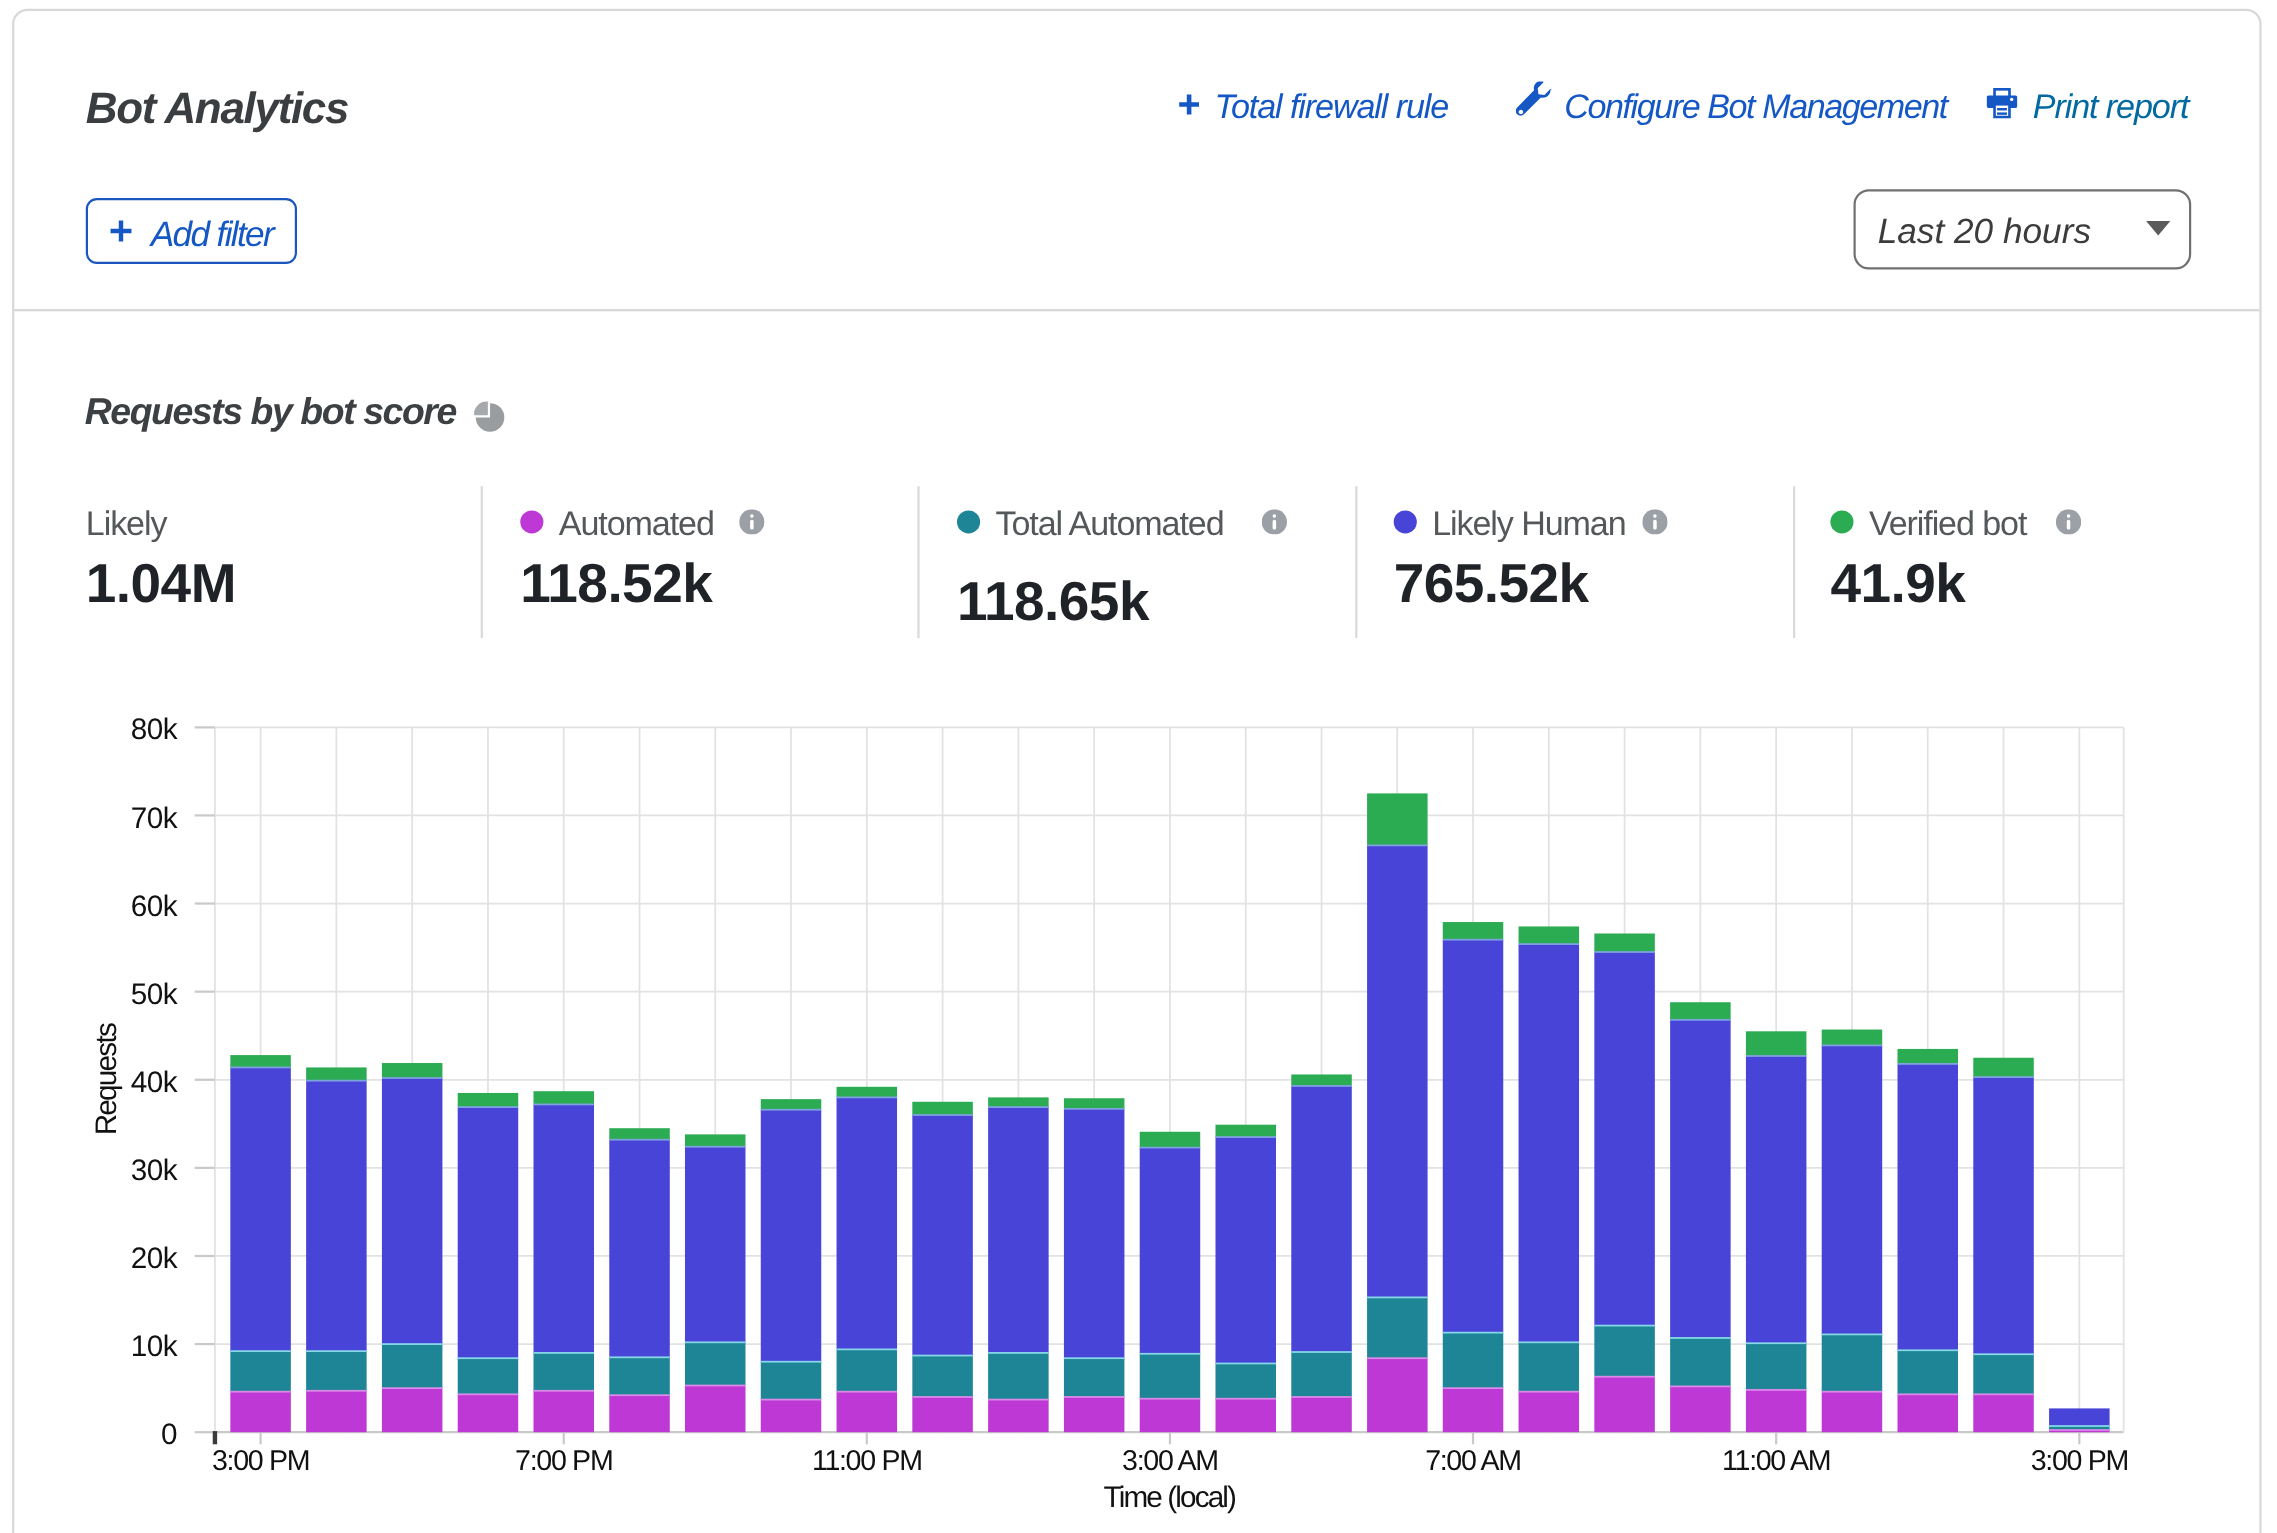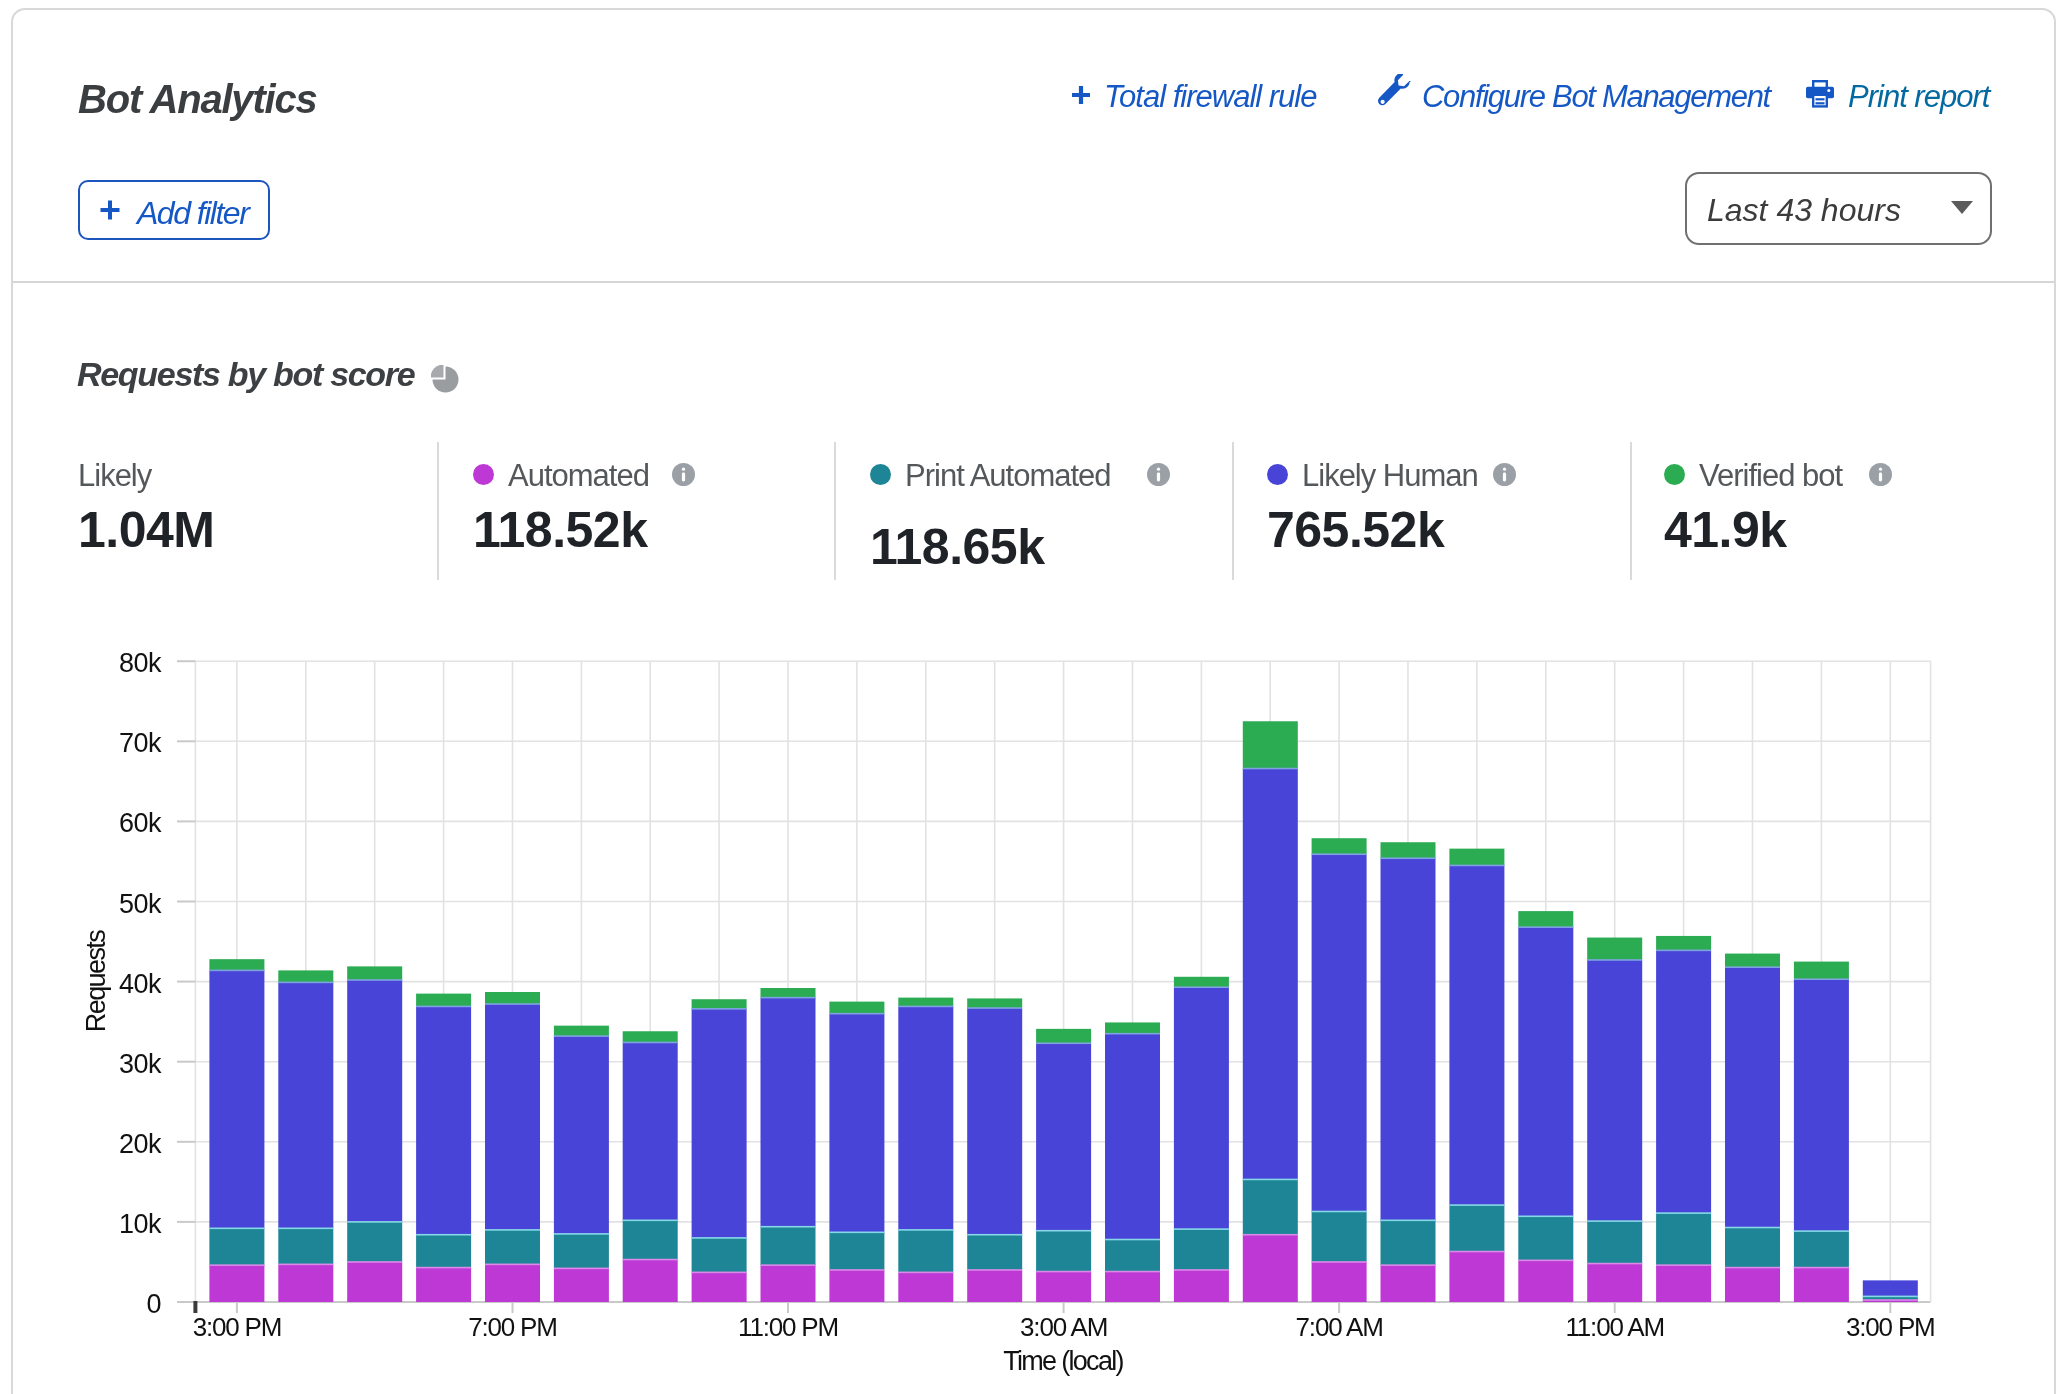--- a/index.html
+++ b/index.html
@@ -30,21 +30,21 @@
 </svg>
 <div class="abs" style="left:1848px;top:79px;font-size:31px;letter-spacing:-1px;color:#0369a1">Print report</div>
 
 <div class="abs" style="left:78px;top:180px;width:192px;height:60px;border:2.5px solid #1b55bd;border-radius:10px"></div>
 <svg width="24" height="24" viewBox="0 0 24 24" style="position:absolute;left:98px;top:198px">
     <path d="M12 2.5v19M2.5 12h19" stroke="#1558c5" stroke-width="4" fill="none"></path>
   </svg>
 <div class="abs" style="left:137px;top:195px;font-size:32px;letter-spacing:-1.5px;color:#1558c5">Add filter</div>
 
 <div class="abs" style="left:1685px;top:172px;width:307px;height:73px;border:2px solid #707070;border-radius:14px"></div>
-<div class="abs" style="left:1707px;top:192px;font-size:32px;color:#3c3c3c">Last 43 hours</div>
+<div class="abs" style="left:1707px;top:192px;font-size:32px;color:#3c3c3c">Last 20 hours</div>
 <div style="position:absolute;left:1951px;top:201px;width:0;height:0;border-left:11px solid transparent;border-right:11px solid transparent;border-top:13px solid #5b5b5b"></div>
 
 <div class="abs" style="left:13px;top:281px;width:2041px;height:2px;background:#d6d6d6"></div>
 
 <div class="abs" style="left:77px;top:355px;font-size:34px;font-weight:700;color:#3d4043;letter-spacing:-1.3px">Requests by bot score</div>
 <svg width="28" height="28" viewBox="0 0 28 28" style="position:absolute;left:431px;top:365px">
 <path d="M14.5 14.5 L14.5 1.5 A13 13 0 1 1 1.5 14.5 Z" fill="#9a9da0"></path>
 <path d="M12.5 12.5 L-0.5 12.5 A13 13 0 0 1 12.5 -0.5 Z" fill="#a7aaad"></path>
 </svg>
 
@@ -52,21 +52,21 @@
 <div style="position:absolute;left:78px;top:501px;font-size:50px;font-weight:700;color:#1f2327;letter-spacing:-0.5px;white-space:nowrap">1.04M</div>
 <div style="position:absolute;left:473px;top:464px;width:21px;height:21px;border-radius:50%;background:#bd38d4"></div>
 <div style="position:absolute;left:508px;top:458px;font-size:31px;letter-spacing:-1px;color:#55585b;white-space:nowrap">Automated</div>
 <div style="position:absolute;left:473px;top:501px;font-size:50px;font-weight:700;color:#1f2327;letter-spacing:-0.5px;white-space:nowrap">118.52k</div>
 <svg width="23" height="23" viewBox="0 0 23 23" style="position:absolute;left:672px;top:463px">
 <circle cx="11.5" cy="11.5" r="11.5" fill="#9aa0a5"></circle>
 <rect x="9.9" y="4.6" width="3.2" height="3.2" rx="1.6" fill="#fff"></rect>
 <rect x="9.9" y="9.6" width="3.2" height="8.8" rx="1.4" fill="#fff"></rect>
 </svg>
 <div style="position:absolute;left:870px;top:464px;width:21px;height:21px;border-radius:50%;background:#1d8595"></div>
-<div style="position:absolute;left:905px;top:458px;font-size:31px;letter-spacing:-1px;color:#55585b;white-space:nowrap">Print Automated</div>
+<div style="position:absolute;left:905px;top:458px;font-size:31px;letter-spacing:-1px;color:#55585b;white-space:nowrap">Total Automated</div>
 <div style="position:absolute;left:870px;top:518px;font-size:50px;font-weight:700;color:#1f2327;letter-spacing:-0.5px;white-space:nowrap">118.65k</div>
 <svg width="23" height="23" viewBox="0 0 23 23" style="position:absolute;left:1147px;top:463px">
 <circle cx="11.5" cy="11.5" r="11.5" fill="#9aa0a5"></circle>
 <rect x="9.9" y="4.6" width="3.2" height="3.2" rx="1.6" fill="#fff"></rect>
 <rect x="9.9" y="9.6" width="3.2" height="8.8" rx="1.4" fill="#fff"></rect>
 </svg>
 <div style="position:absolute;left:1267px;top:464px;width:21px;height:21px;border-radius:50%;background:#4844d7"></div>
 <div style="position:absolute;left:1302px;top:458px;font-size:31px;letter-spacing:-1px;color:#55585b;white-space:nowrap">Likely Human</div>
 <div style="position:absolute;left:1267px;top:501px;font-size:50px;font-weight:700;color:#1f2327;letter-spacing:-0.5px;white-space:nowrap">765.52k</div>
 <svg width="23" height="23" viewBox="0 0 23 23" style="position:absolute;left:1493px;top:463px">

